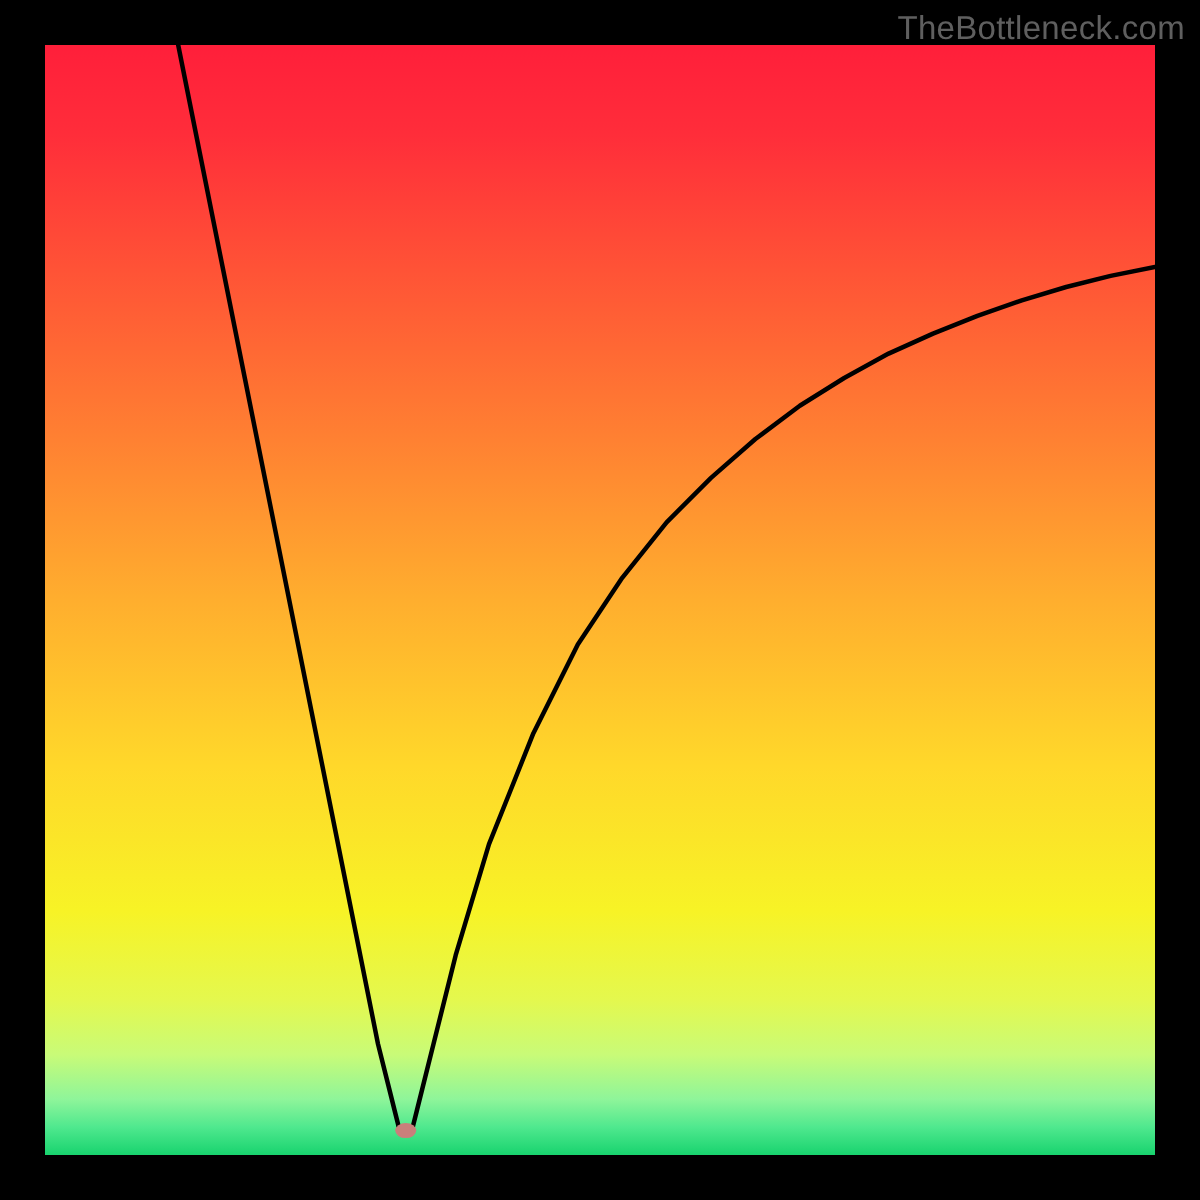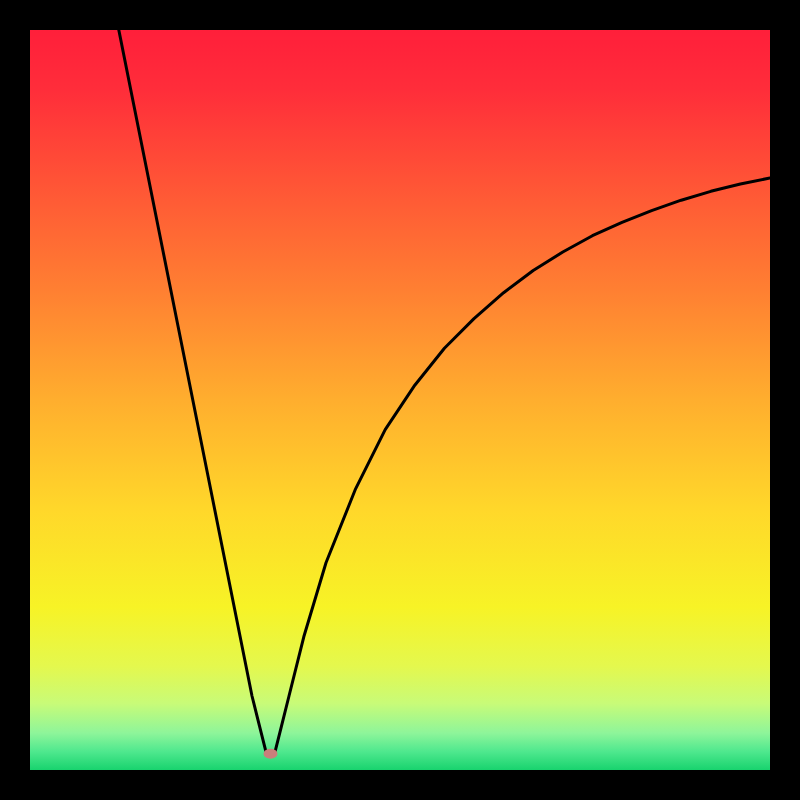--- a/index.html
+++ b/index.html
@@ -35,20 +35,21 @@
     height: 740px;
     background: #000;
   }
   svg { display: block; }
 </style>
 </head>
 <body>
 
 <div class="stage">
 
+  <div class="watermark">TheBottleneck.com</div>
 
   <div class="plot-frame">
     <svg id="chart-svg" width="740" height="740" viewBox="0 0 740 740">
       <defs>
         <linearGradient id="bg-grad" x1="0" y1="0" x2="0" y2="1">
             <stop offset="0.00%" stop-color="#ff1f3a"></stop>
             <stop offset="8.00%" stop-color="#ff2d3a"></stop>
             <stop offset="20.00%" stop-color="#ff5236"></stop>
             <stop offset="35.00%" stop-color="#ff7f32"></stop>
             <stop offset="50.00%" stop-color="#ffae2e"></stop>

